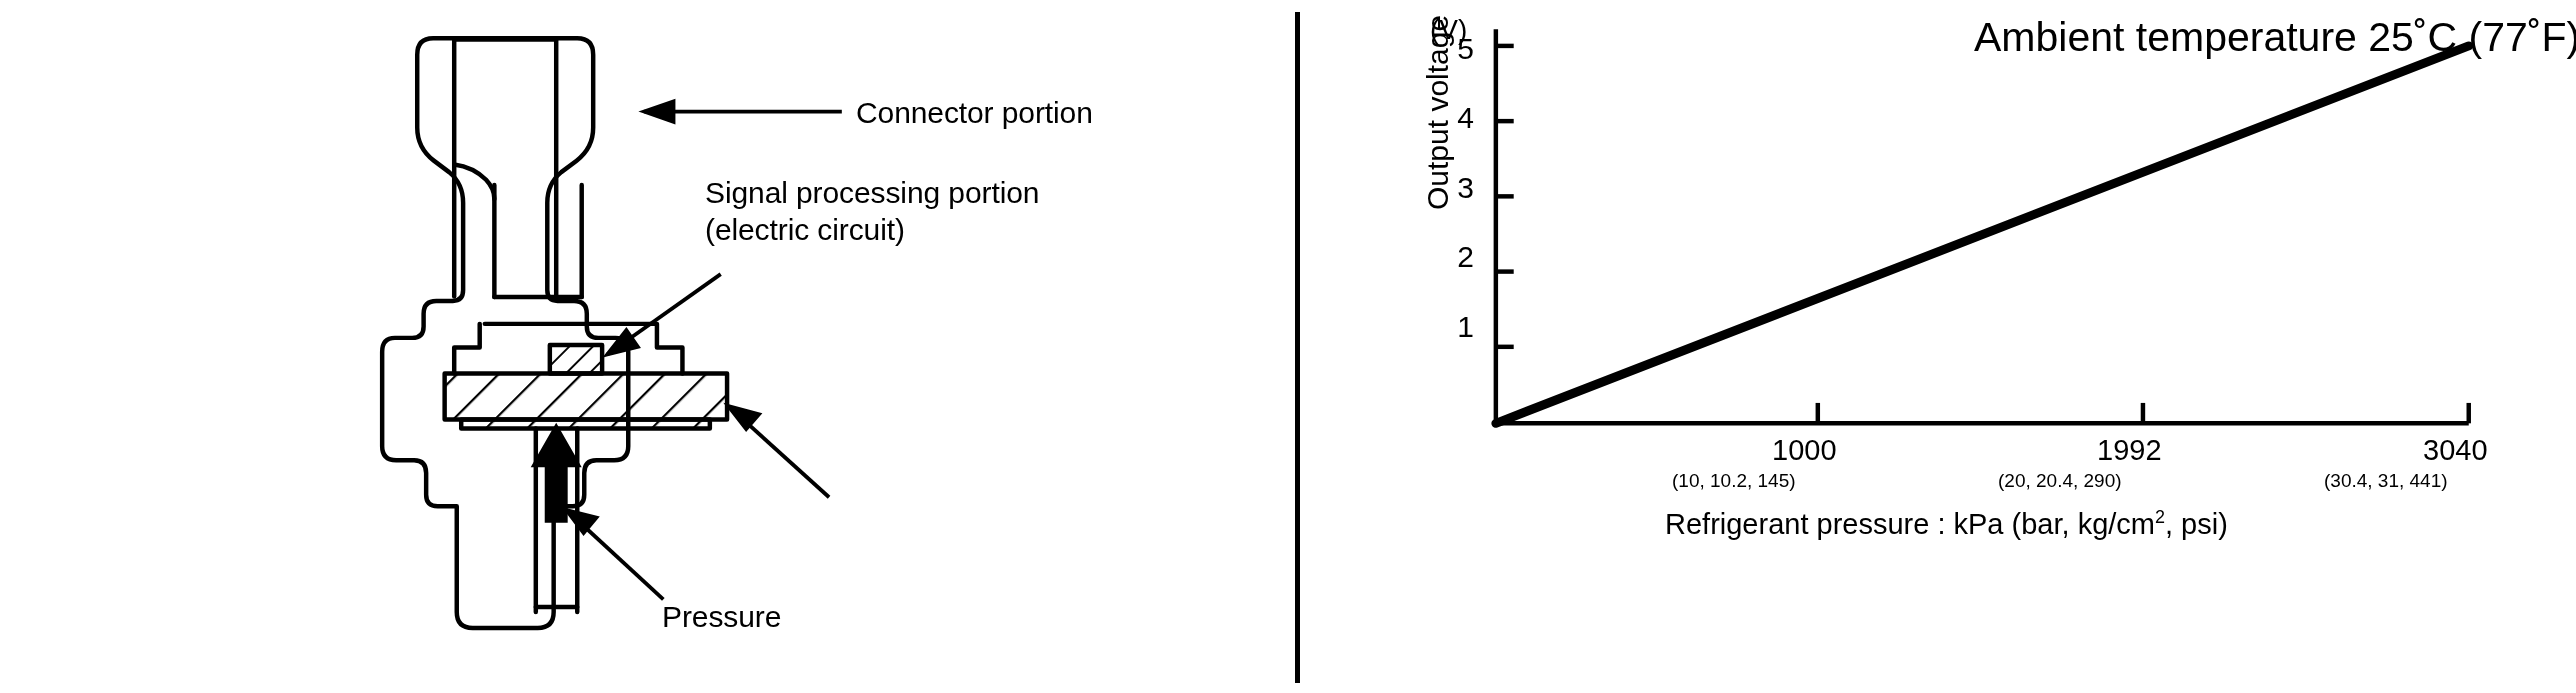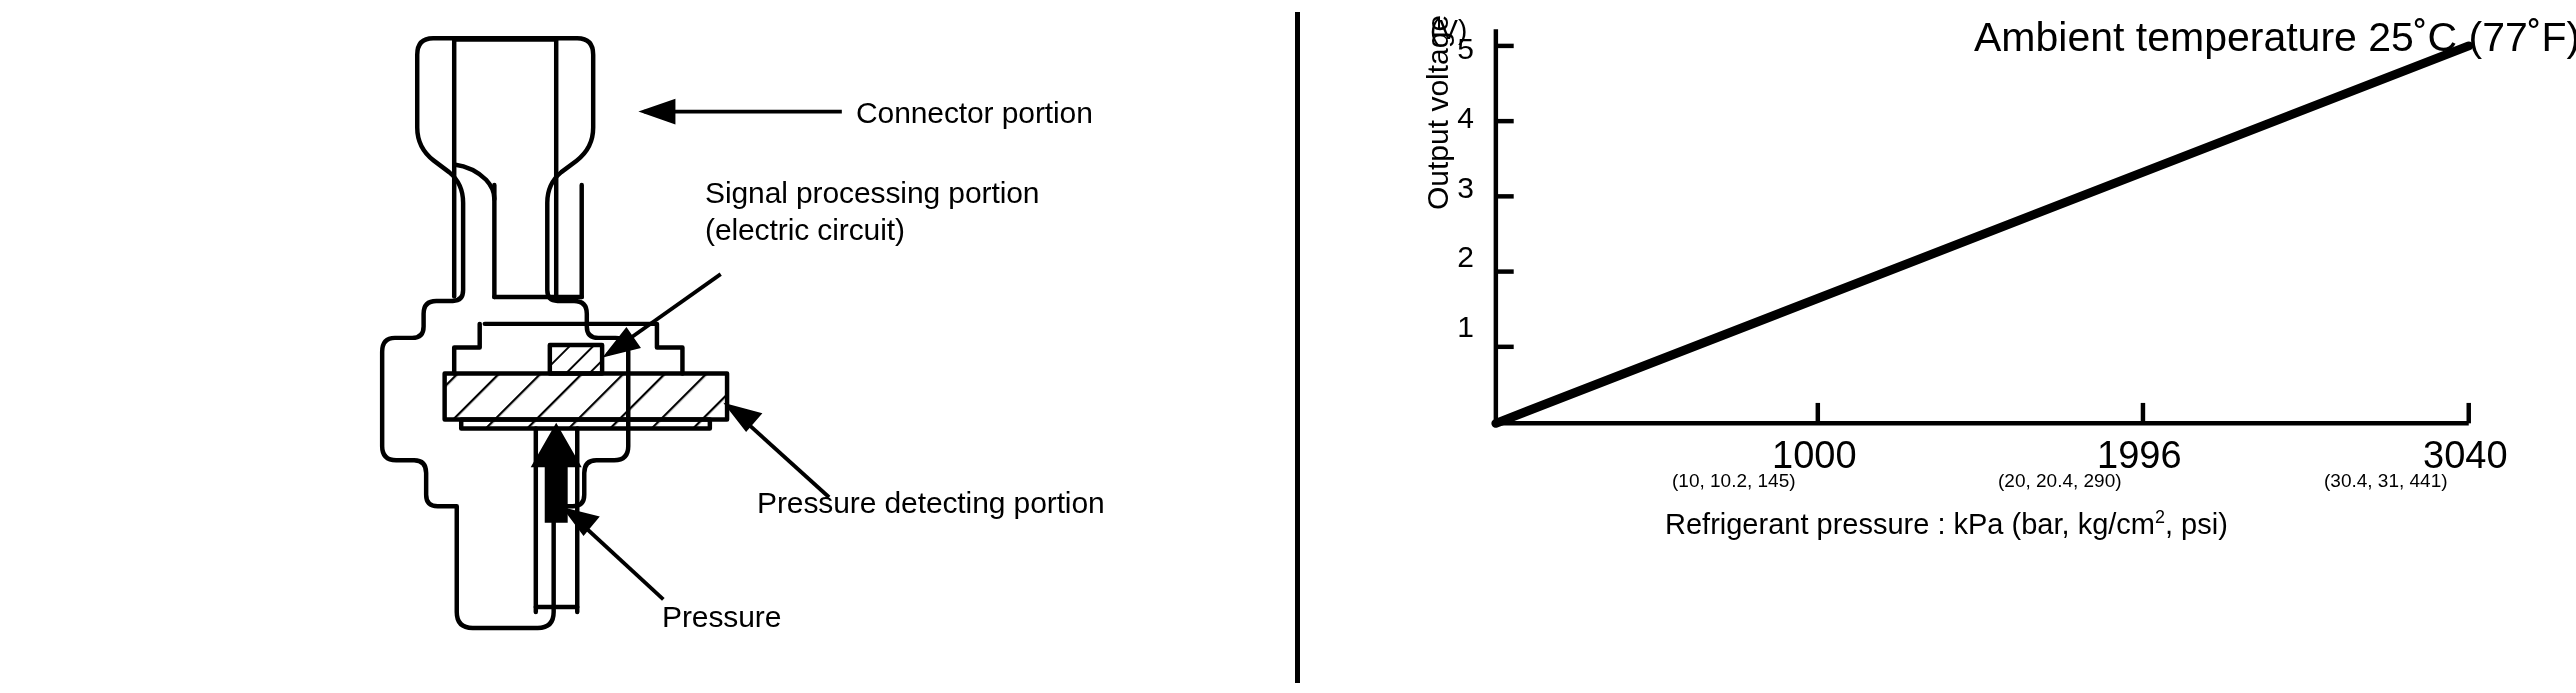--- a/index.html
+++ b/index.html
@@ -6,21 +6,21 @@
   body{width:2576px;height:693px;position:relative;overflow:hidden;
        font-family:"Liberation Sans","DejaVu Sans",sans-serif;color:#000;}
   .panel{position:absolute;top:0;}
   #left-panel{left:0;width:1282px;height:693px;}
   #divider{position:absolute;left:1295px;top:11.5px;width:4.5px;height:671px;background:#000;}
   #right-panel{left:1314px;width:1262px;height:693px;}
   svg{display:block;}
   .lbl{position:absolute;white-space:nowrap;font-size:30px;line-height:1.12;letter-spacing:-0.1px;}
   .lbl.two{line-height:1.18;}
   .chartlbl{position:absolute;white-space:nowrap;}
-  .tick-main{font-size:38px;}
+  .tick-main{font-size:29px;}
   .tick-sub{font-size:19px;}
   .axis-cap{font-size:29px;}
   .ttl{font-size:41px;}
   .unitV{font-size:28px;}
   .ynum{font-size:30px;text-align:right;width:32px;}
   #ylabel{position:absolute;font-size:30px;transform-origin:left top;
           transform:rotate(-90deg);white-space:nowrap;}
   sup{font-size:0.62em;vertical-align:super;line-height:0;}
 </style>
 </head>
@@ -176,21 +176,20 @@
         <path d="M 888 800 L 935 812 L 915 836 Z"></path>
       </g>
     </g>
   </svg>
 
   <div class="lbl two" style="left:705px;top:175px;">Signal processing portion</div>
 
   <div class="lbl" style="left:856px;top:96px;">Connector portion</div>
   <div class="lbl two" style="left:705px;top:212px;">(electric circuit)</div>
 
-  <div class="lbl" style="left:757px;top:486px;">Pressure detecting portion</div>
 
   <div class="lbl" style="left:662px;top:600px;">Pressure</div>
 </div>
 
 <div id="divider"></div>
 
 <div class="panel" id="right-panel">
 
   <div class="chartlbl ttl" style="left:660px;top:14px;">Ambient temperature 25˚C (77˚F)</div>
 
@@ -221,21 +220,21 @@
     <g stroke="#000" stroke-width="7">
       <line x1="790" y1="664" x2="790" y2="632"></line>
       <line x1="1300" y1="664" x2="1300" y2="632"></line>
       <line x1="1811" y1="664" x2="1811" y2="632"></line>
     </g>
 
     <polyline points="285,664 1811,72" fill="none" stroke="#000" stroke-width="14" stroke-linecap="round"></polyline>
   </svg>
 
   <div class="chartlbl tick-main" style="left:458px;top:434px;">1000</div>
-  <div class="chartlbl tick-main" style="left:783px;top:434px;">1996</div>
+  <div class="chartlbl tick-main" style="left:783px;top:434px;">1992</div>
   <div class="chartlbl tick-main" style="left:1109px;top:434px;">3040</div>
 
   <div class="chartlbl tick-sub" style="left:358px;top:470px;">(10, 10.2, 145)</div>
   <div class="chartlbl tick-sub" style="left:684px;top:470px;text-align:right;">(20, 20.4, 290)</div>
   <div class="chartlbl tick-sub" style="left:1010px;top:470px;">(30.4, 31, 441)</div>
 
   <div class="chartlbl axis-cap" style="left:351px;top:508px;">
     <span>Refrigerant pressure : kPa (bar, kg/cm</span><sup>2</sup><span>, psi)</span>
   </div>
 </div>

